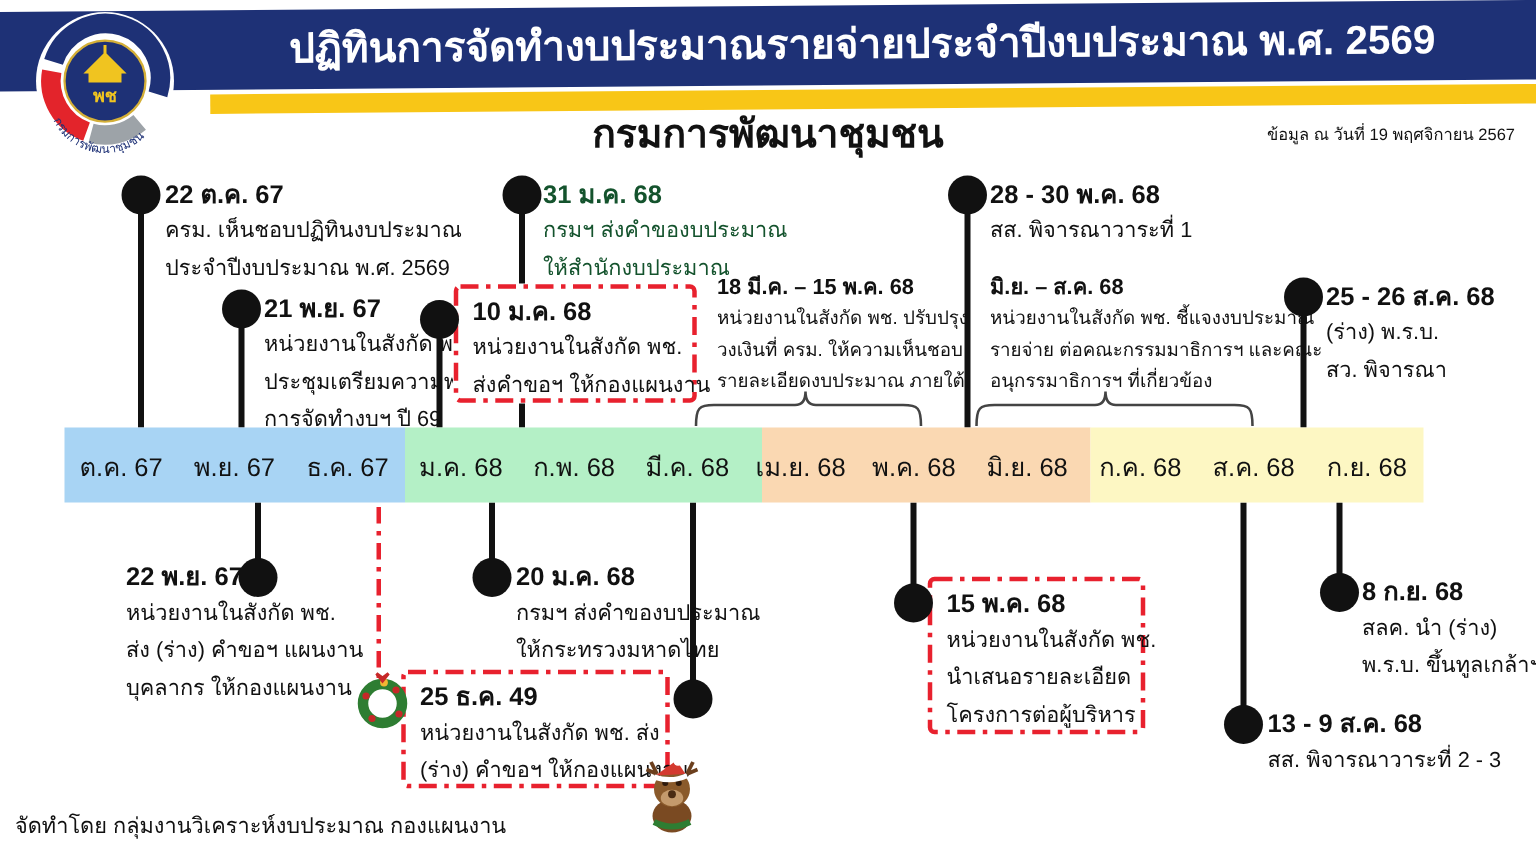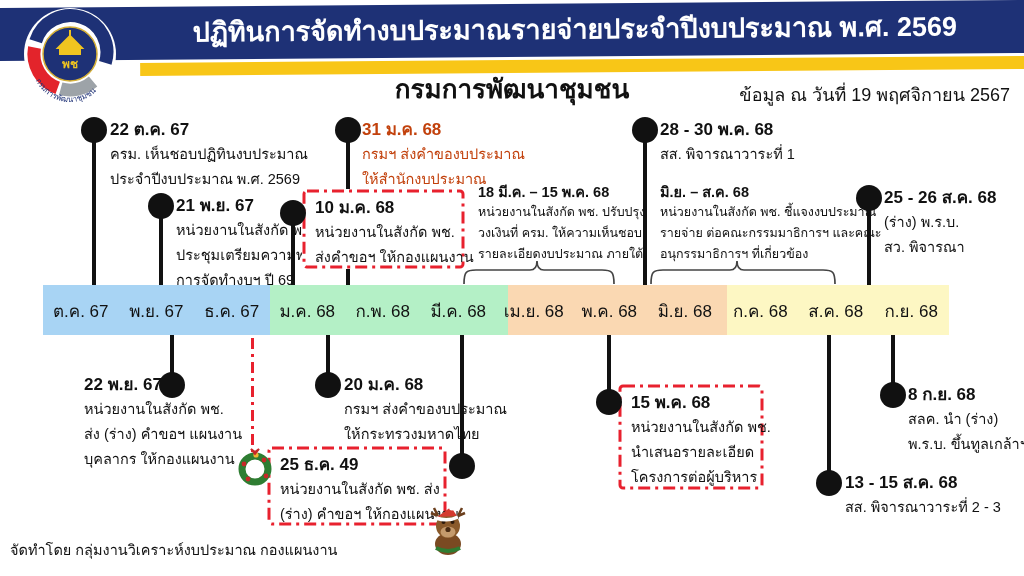--- a/index.html
+++ b/index.html
@@ -5,35 +5,35 @@
   html,body{margin:0;padding:0;background:#fff;}
   .canvas{position:relative;width:1024px;height:576px;overflow:hidden;background:#fff;
           font-family:"Liberation Sans",sans-serif;color:#111;}
   
   .hdr{position:absolute;left:-20px;top:0;width:1070px;height:90px;transform:rotate(-0.45deg);z-index:3;}
   .hdr-navy{position:absolute;left:0;top:4px;width:100%;height:53px;}
   .hdr-title{position:absolute;left:150px;right:30px;top:4px;height:53px;line-height:53px;
              text-align:center;color:#fff;font-size:27px;font-weight:700;white-space:nowrap;}
   .hdr-yellow{position:absolute;left:160px;right:0;top:60px;height:13px;}
   .subtitle{position:absolute;left:0;right:0;top:68px;text-align:center;font-size:26px;font-weight:700;z-index:3;}
-  .datenote{position:absolute;right:14px;top:80px;font-size:18px;z-index:3;}
+  .datenote{position:absolute;right:14px;top:80px;font-size:11px;z-index:3;}
   .logo{position:absolute;left:22px;top:6px;z-index:4;}
   
   .bar{position:absolute;left:43px;top:285px;width:906px;height:50px;z-index:2;}
   .q{position:absolute;top:0;height:50px;}
   .months{position:absolute;left:0;top:0;width:100%;height:100%;display:flex;z-index:3;}
   .mcell{flex:1;display:flex;align-items:center;justify-content:center;font-size:17px;}
   
   .stem{position:absolute;width:3.5px;background:#111;z-index:1;}
   .dot{position:absolute;width:26px;height:26px;border-radius:50%;background:#111;z-index:6;}
   
   .ms{position:absolute;z-index:4;}
   .ms-date{font-size:17px;font-weight:700;line-height:25px;white-space:nowrap;}
   .ms-line{font-size:14.5px;line-height:25px;white-space:nowrap;}
-  .pink .ms-date,.pink .ms-line{color:#c2410c;}
+  .pink .ms-date,.pink .ms-line{color:#14532d;}
   .sm .ms-date{font-size:14.5px;font-weight:600;line-height:20px;}
   .sm .ms-line{font-size:12.5px;line-height:21px;}
   
   .rbox{position:absolute;background:#fff;z-index:5;}
   .rline{position:absolute;left:0;top:0;}
   .rbox-inner{position:relative;padding:6px 0 0 13px;}
   .overlay{position:absolute;left:0;top:0;z-index:1;}
   .deco{position:absolute;z-index:7;}
   .footer{position:absolute;left:10px;top:538px;font-size:14.5px;z-index:3;}
 </style>
@@ -148,21 +148,21 @@
     <div class="ms-line">หน่วยงานในสังกัด พช.</div>
     <div class="ms-line">ส่ง (ร่าง) คำขอฯ แผนงาน</div>
     <div class="ms-line">บุคลากร ให้กองแผนงาน</div>
   </div>
   <div class="ms" style="left:344px;top:372px;width:200px">
     <div class="ms-date">20 ม.ค. 68</div>
     <div class="ms-line">กรมฯ ส่งคำของบประมาณ</div>
     <div class="ms-line">ให้กระทรวงมหาดไทย</div>
   </div>
   <div class="ms" style="left:845px;top:470px;width:175px">
-    <div class="ms-date">13 - 15 ส.ค. 68</div>
+    <div class="ms-date">13 - 9 ส.ค. 68</div>
     <div class="ms-line">สส. พิจารณาวาระที่ 2 - 3</div>
   </div>
   <div class="ms" style="left:908px;top:382px;width:115px">
     <div class="ms-date">8 ก.ย. 68</div>
     <div class="ms-line">สลค. นำ (ร่าง)</div>
     <div class="ms-line">พ.ร.บ. ขึ้นทูลเกล้าฯ</div>
   </div>
 
   <div class="rbox" style="left:302px;top:189px;width:163px;height:80px">
     <svg class="rline" width="163" height="80">

